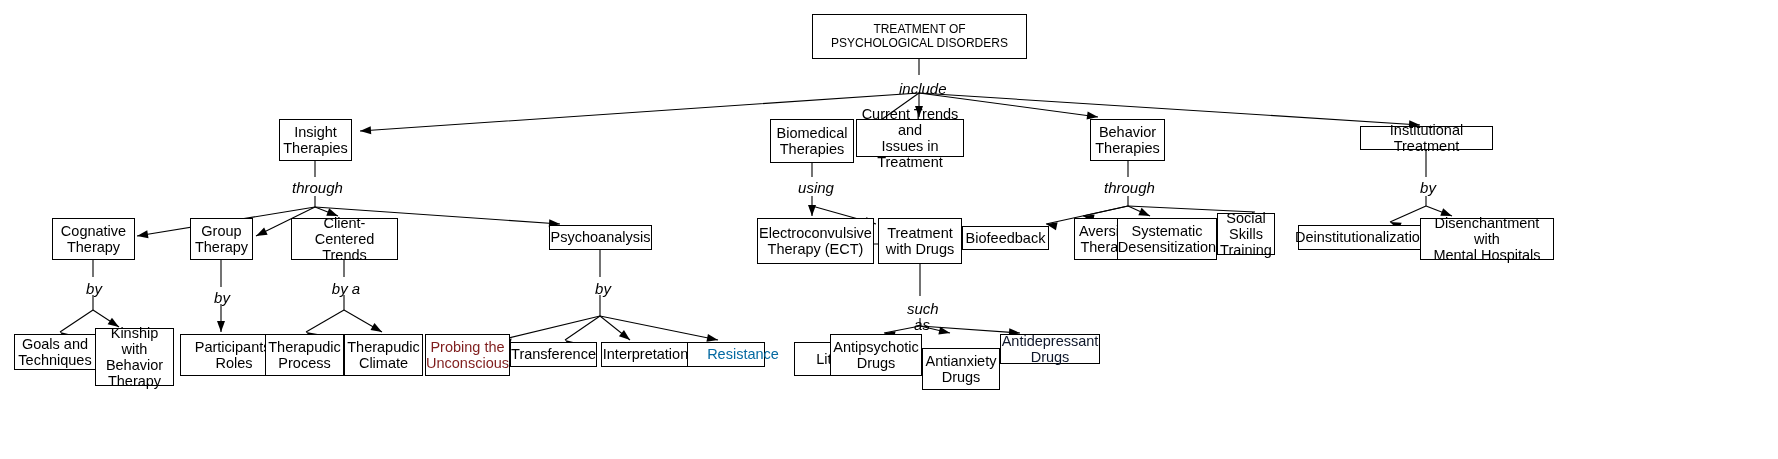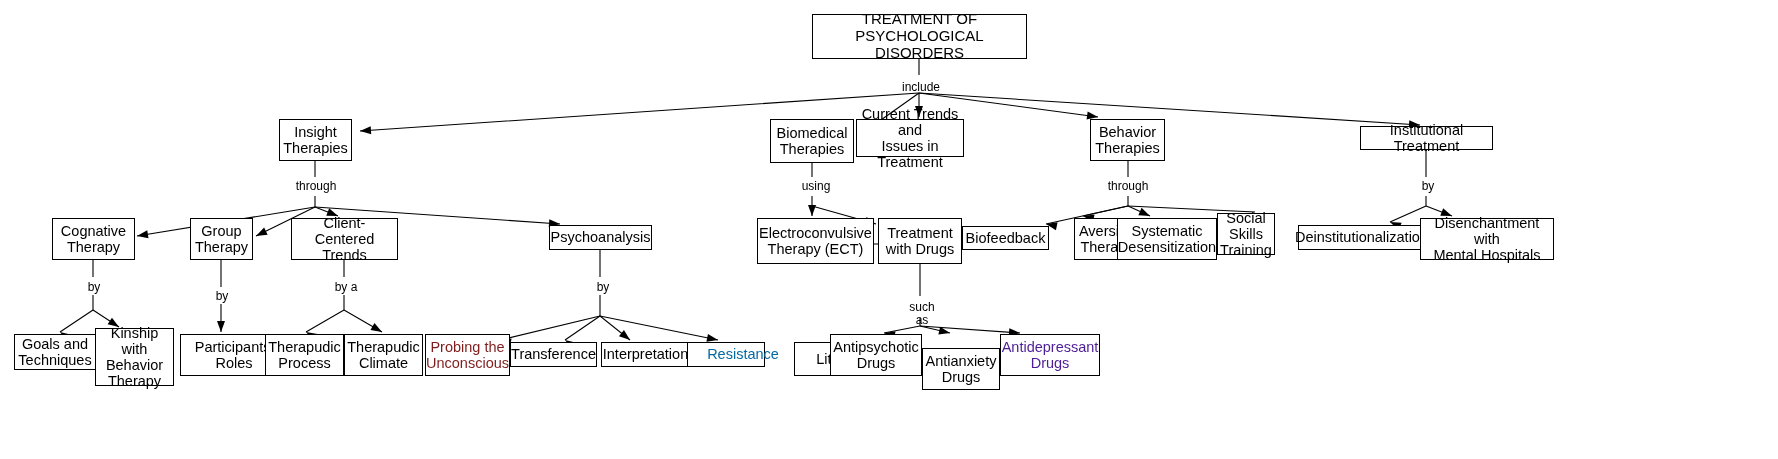--- a/index.html
+++ b/index.html
@@ -15,30 +15,31 @@
     display:flex;
     align-items:center;
     justify-content:center;
     text-align:center;
     line-height:1.12;
     font-size:14.5px;
     padding:2px 4px;
     white-space:pre-line;
     z-index:2;
   }
-  .node.root{font-size:15px;}
+  .node.root{font-size:12px;}
   .linklabel{
     position:absolute;
-    font-size:12px;
+    font-size:15px;
     color:#000000;
     text-align:center;
     line-height:1.05;
     white-space:pre-line;
     z-index:3;
     background:transparent;
+    font-style:italic;
   }
 </style>
 </head>
 <body>
 
 <div id="canvas">
   <svg id="edges" xmlns="http://www.w3.org/2000/svg">
       <path d="M 919,59 L 919,75 M 919,93 L 360,131" stroke="#000000" stroke-width="1.1" fill="none"></path>
       <polygon points="0,0 -11,-4 -11,4" fill="#000000" transform="translate(360,131) rotate(176)"></polygon>
       <path d="M 919,93 L 919,117" stroke="#000000" stroke-width="1.1" fill="none"></path>
@@ -153,21 +154,21 @@
       <div class="node" style="left: 425px; top: 334px; width: 85px; height: 42px; border-color: rgb(0, 0, 0); color: #7f1d1d;">Probing the
 Unconscious</div>
       <div class="node" style="left: 510px; top: 342px; width: 87px; height: 25px; border-color: rgb(0, 0, 0); color: rgb(0, 0, 0);">Transference</div>
       <div class="node" style="left: 601px; top: 342px; width: 89px; height: 25px; border-color: rgb(0, 0, 0); color: rgb(0, 0, 0);">Interpretation</div>
       <div class="node" style="left: 687px; top: 342px; width: 78px; height: 25px; border-color: rgb(0, 0, 0); color: #0369a1; padding-left: 38px;">Resistance</div>
       <div class="node" style="left: 794px; top: 342px; width: 57px; height: 34px; border-color: rgb(0, 0, 0); color: rgb(0, 0, 0); padding-left: 38px;">Lithium</div>
       <div class="node" style="left: 830px; top: 334px; width: 92px; height: 42px; border-color: rgb(0, 0, 0); color: rgb(0, 0, 0);">Antipsychotic
 Drugs</div>
       <div class="node" style="left: 922px; top: 334px; width: 78px; height: 42px; border-color: rgb(0, 0, 0); color: rgb(0, 0, 0); margin-top: 14px;">Antianxiety
 Drugs</div>
-      <div class="node" style="left: 1000px; top: 334px; width: 100px; height: 42px; border-color: rgb(0, 0, 0); color: #4c1d95;">Antidepressant
+      <div class="node" style="left: 1000px; top: 334px; width: 100px; height: 30px; border-color: rgb(0, 0, 0); color: #0f172a;">Antidepressant
 Drugs</div>
     </div>
   <div id="labels-layer">
       <div class="linklabel" style="left: 899px; top: 81px; width: 44px;">include</div>
       <div class="linklabel" style="left: 292px; top: 180px; width: 48px;">through</div>
       <div class="linklabel" style="left: 798px; top: 180px; width: 36px;">using</div>
       <div class="linklabel" style="left: 1104px; top: 180px; width: 48px;">through</div>
       <div class="linklabel" style="left: 1418px; top: 180px; width: 20px;">by</div>
       <div class="linklabel" style="left: 84px; top: 281px; width: 20px;">by</div>
       <div class="linklabel" style="left: 212px; top: 290px; width: 20px;">by</div>

